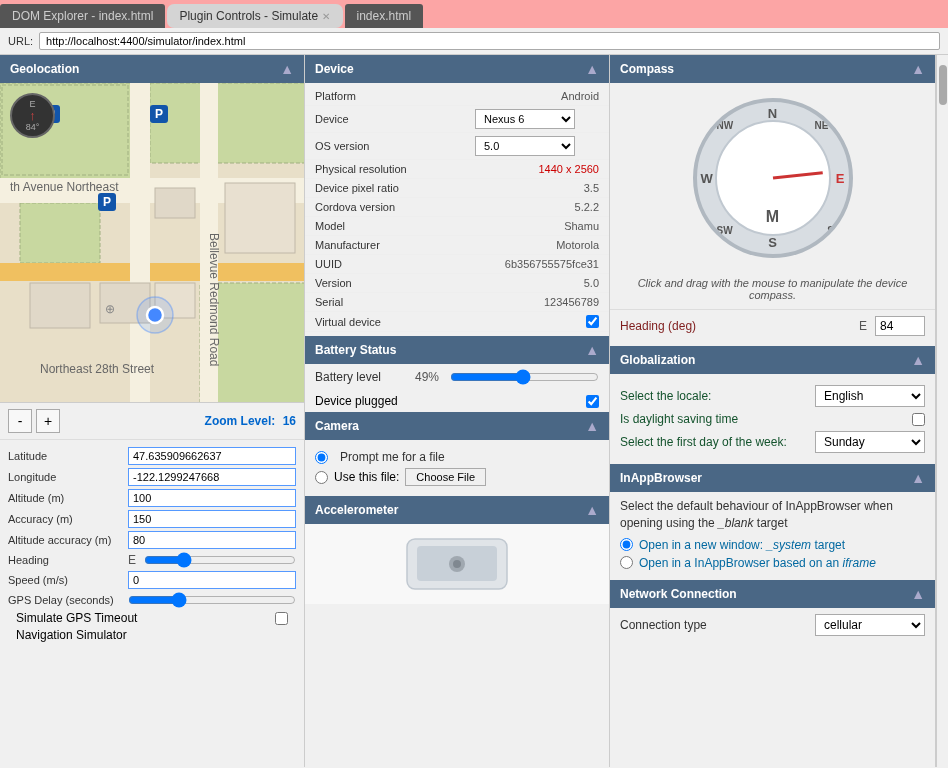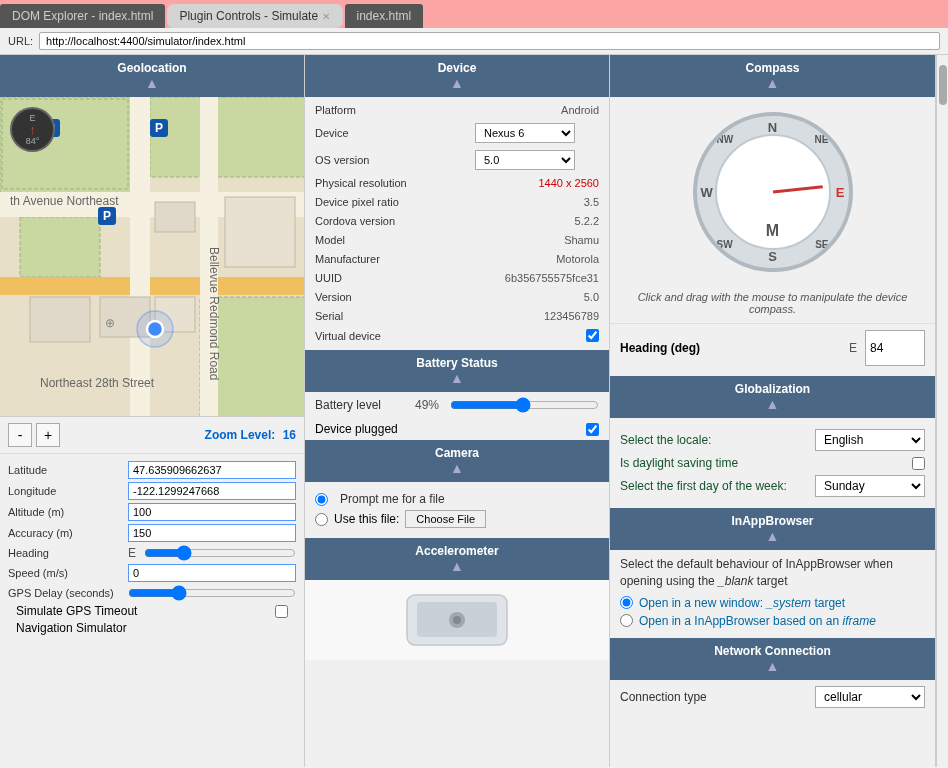--- a/index.html
+++ b/index.html
@@ -18,21 +18,21 @@
     
     .main-area { display: flex; height: calc(768px - 56px); overflow: hidden; }
 
     
     .panel { background: #f0f0f0; overflow-y: auto; border-right: 1px solid #ccc; }
     .panel-left { width: 305px; min-width: 305px; }
     .panel-center { width: 305px; min-width: 305px; overflow-y: auto; }
     .panel-right { flex: 1; overflow-y: auto; }
 
     
-    .section-header { background: #4a6785; color: white; padding: 6px 10px; display: flex; justify-content: space-between; align-items: center; font-weight: bold; font-size: 12px; flex-direction: column; }
+    .section-header { background: #4a6785; color: white; padding: 6px 10px; display: flex; justify-content: space-between; align-items: center; font-weight: bold; font-size: 12px; }
     .section-header .chevron { color: #aac; font-size: 14px; cursor: pointer; }
     .map-container { width: 100%; height: 320px; background: #e8e0d0; position: relative; overflow: hidden; border-bottom: 1px solid #ccc; }
 
     
     .map-bg { width: 100%; height: 100%; position: relative; background: #e8dfc8; }
 
     .compass-badge { position: absolute; top: 10px; left: 10px; width: 45px; height: 45px; background: #333; border-radius: 50%; display: flex; flex-direction: column; align-items: center; justify-content: center; color: white; font-size: 10px; border: 2px solid #666; }
 
     .zoom-controls { display: flex; gap: 4px; padding: 6px 8px; align-items: center; background: #f0f0f0; border-bottom: 1px solid #ddd; }
     .zoom-btn { width: 24px; height: 24px; border: 1px solid #aaa; background: #f8f8f8; cursor: pointer; font-size: 14px; display: flex; align-items: center; justify-content: center; }
@@ -79,29 +79,29 @@
     .compass-circle { width: 160px; height: 160px; position: relative; }
     .compass-outer { width: 160px; height: 160px; border-radius: 50%; border: 4px solid #b0b8c0; background: #d8dde2; position: relative; overflow: hidden; }
     .compass-inner { position: absolute; top: 18px; left: 18px; right: 18px; bottom: 18px; border-radius: 50%; background: white; border: 2px solid #c0c8d0; }
     .compass-needle { position: absolute; top: 50%; left: 50%; width: 3px; height: 50px; background: #cc3333; transform-origin: bottom center; transform: translateX(-50%) translateY(-100%) rotate(84deg); }
     .compass-label { position: absolute; font-weight: bold; font-size: 13px; color: #555; }
     .compass-label.N { top: 4px; left: 50%; transform: translateX(-50%); }
     .compass-label.S { bottom: 4px; left: 50%; transform: translateX(-50%); }
     .compass-label.E { right: 4px; top: 50%; transform: translateY(-50%); color: #cc3333; }
     .compass-label.W { left: 4px; top: 50%; transform: translateY(-50%); }
     .compass-label.NE { top: 18px; right: 20px; font-size: 10px; }
-    .compass-label.SE { bottom: 18px; right: 20px; font-size: 10px; }
+    .compass-label.SE { bottom: 18px; right: 8px; font-size: 10px; }
     .compass-label.SW { bottom: 18px; left: 20px; font-size: 10px; }
     .compass-label.NW { top: 18px; left: 20px; font-size: 10px; }
 
     .compass-hint { text-align: center; font-style: italic; color: #555; padding: 4px 15px; font-size: 11px; }
     .heading-row { display: flex; align-items: center; padding: 6px 10px; gap: 8px; border-top: 1px solid #ddd; margin: 4px 0; }
-    .heading-label { color: #000000; flex: 1; font-weight: bold; }
+    .heading-label { color: #7f1d1d; flex: 1; }
     .heading-dir { color: #555; }
-    .heading-input { width: 60px; padding: 10px 4px; border: 1px solid #aaa; background: white; }
+    .heading-input { width: 50px; padding: 2px 4px; border: 1px solid #aaa; background: white; }
 
     
     .glob-section { padding: 6px 10px; }
     .glob-row { display: flex; align-items: center; margin: 5px 0; }
     .glob-label { flex: 1; color: #14532d; }
     .glob-select { min-width: 110px; padding: 2px 4px; border: 1px solid #aaa; background: white; }
     .glob-checkbox { margin-left: auto; }
 
     
     .iab-section { padding: 6px 10px; }
@@ -223,20 +223,24 @@
         <span class="field-label">Longitude</span>
         <input class="field-input blue-border" type="text" value="-122.1299247668" style="">
       </div>
       <div class="field-row">
         <span class="field-label">Altitude (m)</span>
         <input class="field-input blue-border" type="text" value="100" style="">
       </div>
       <div class="field-row">
         <span class="field-label">Accuracy (m)</span>
         <input class="field-input blue-border" type="text" value="150" style="">
+      </div>
+      <div class="field-row">
+        <span class="field-label">Altitude accuracy (m)</span>
+        <input class="field-input blue-border" type="text" value="80" style="">
       </div>
       <div class="field-row">
         <span class="field-label">Heading</span>
         <div class="field-slider">
           <span class="field-dir">E</span>
           <input type="range" min="0" max="360" value="84" style="">
         </div>
       </div>
       <div class="field-row">
         <span class="field-label">Speed (m/s)</span>

